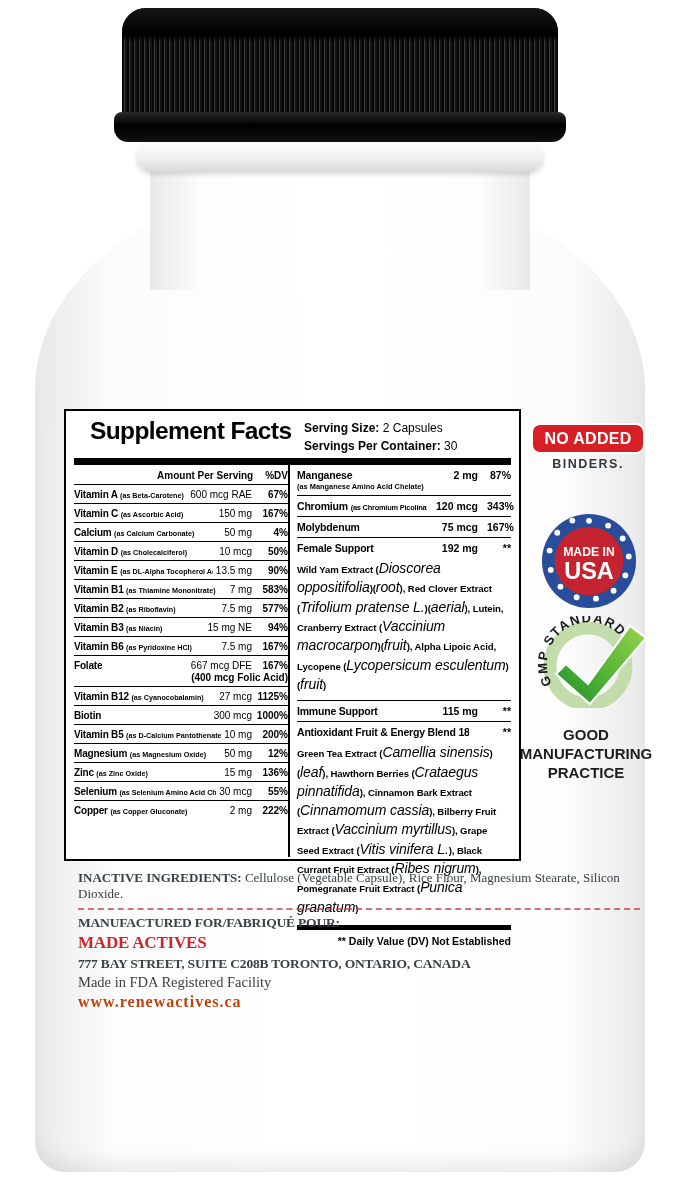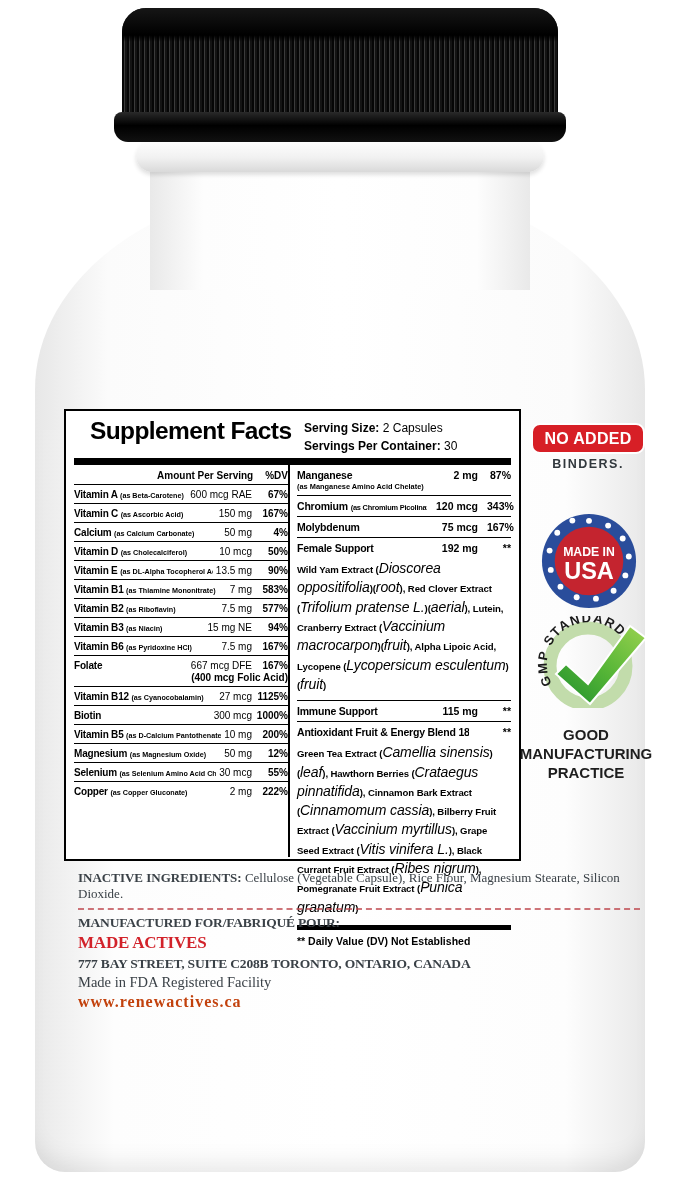--- a/index.html
+++ b/index.html
@@ -54,21 +54,21 @@
          grid-template-columns:1fr auto 24px;column-gap:9px;align-items:baseline;}
   .rrow.first{border-top:none;}
   .rrow .nm{font-size:10.5px;font-weight:700;letter-spacing:-.2px;white-space:nowrap;overflow:hidden;}
   .rrow .nm .note{font-size:7.4px;font-weight:600;}
   .rrow .amt{font-size:10.5px;font-weight:600;text-align:right;white-space:nowrap;}
   .rrow .dv{font-size:10.5px;font-weight:800;text-align:right;}
   .rrow .note-below{grid-column:1/-1;font-size:7.4px;font-weight:600;margin-top:1px;}
   .rdesc{padding:1px 0 6px;font-size:9.6px;font-weight:600;line-height:1.38;letter-spacing:-.1px;}
   .rdesc i{font-size:14px;font-weight:400;}
   .foot-bar{height:5px;background:#000;margin-top:2px;}
-  .footnote{font-size:10.5px;font-weight:600;padding:5px 0 2px;}
+  .footnote{font-size:10.5px;font-weight:600;padding:5px 0 2px;text-align:right;}
 
   
   .no-added{position:absolute;left:531px;top:423px;width:114px;height:31px;z-index:5;
          background:#d71f26;border:2px solid #fff;border-radius:9px;box-sizing:border-box;
          display:flex;align-items:center;justify-content:center;
          color:#fff;font-size:16px;font-weight:800;letter-spacing:.3px;}
   .binders{position:absolute;left:531px;top:457px;width:114px;z-index:5;text-align:center;
          font-size:12.5px;font-weight:700;color:#31383d;letter-spacing:1.5px;}
   .usa-badge{position:absolute;left:540px;top:512px;z-index:5;}
   .gmp-badge{position:absolute;left:526px;top:616px;z-index:5;}
@@ -177,20 +177,25 @@
             </div>
             <div class="lrow">
               <span class="nm">Vitamin B5 <span class="note">(as D-Calcium Pantothenate)</span></span>
               <span class="amt">10 mg</span>
               <span class="dv">200%</span>
             </div>
             <div class="lrow">
               <span class="nm">Magnesium <span class="note">(as Magnesium Oxide)</span></span>
               <span class="amt">50 mg</span>
               <span class="dv">12%</span>
+            </div>
+            <div class="lrow">
+              <span class="nm">Zinc <span class="note">(as Zinc Oxide)</span></span>
+              <span class="amt">15 mg</span>
+              <span class="dv">136%</span>
             </div>
             <div class="lrow">
               <span class="nm">Selenium <span class="note">(as Selenium Amino Acid Chelate)</span></span>
               <span class="amt">30 mcg</span>
               <span class="dv">55%</span>
             </div>
             <div class="lrow">
               <span class="nm">Copper <span class="note">(as Copper Gluconate)</span></span>
               <span class="amt">2 mg</span>
               <span class="dv">222%</span>

